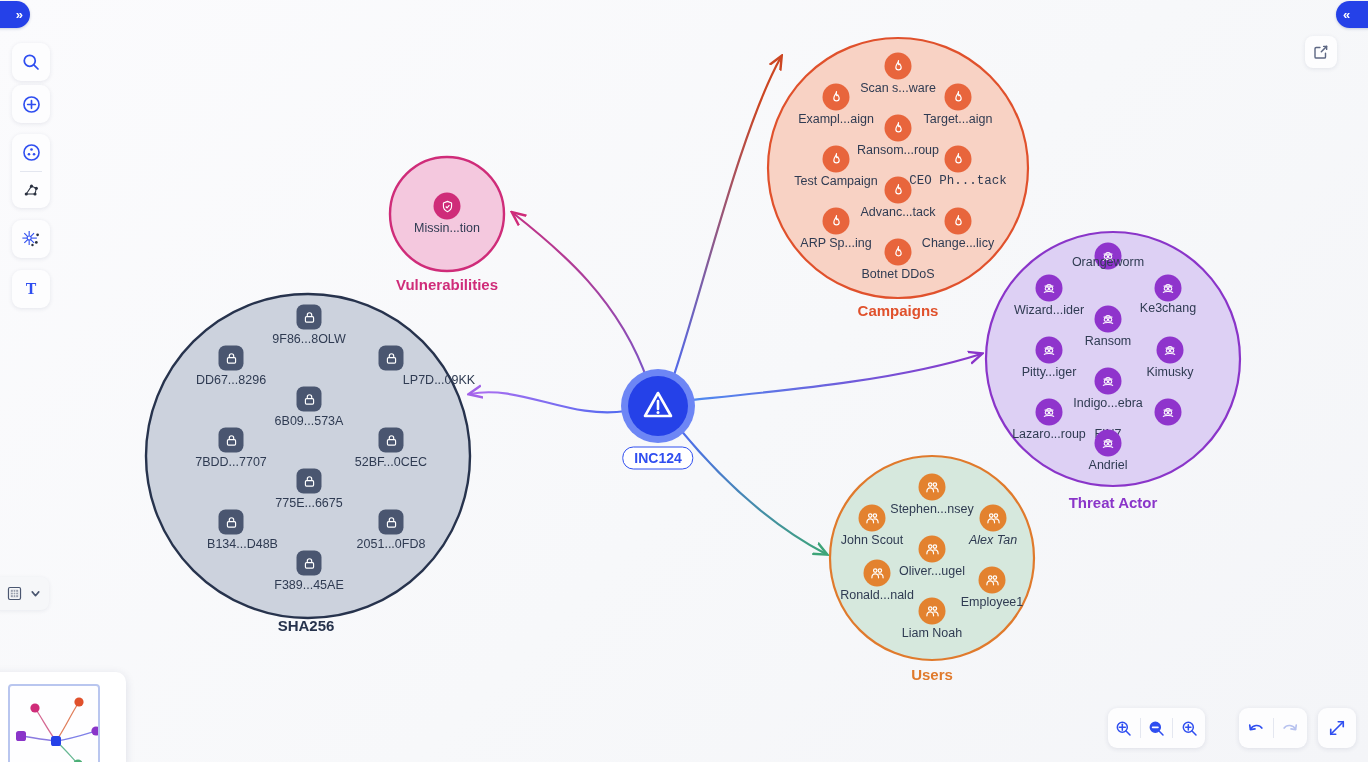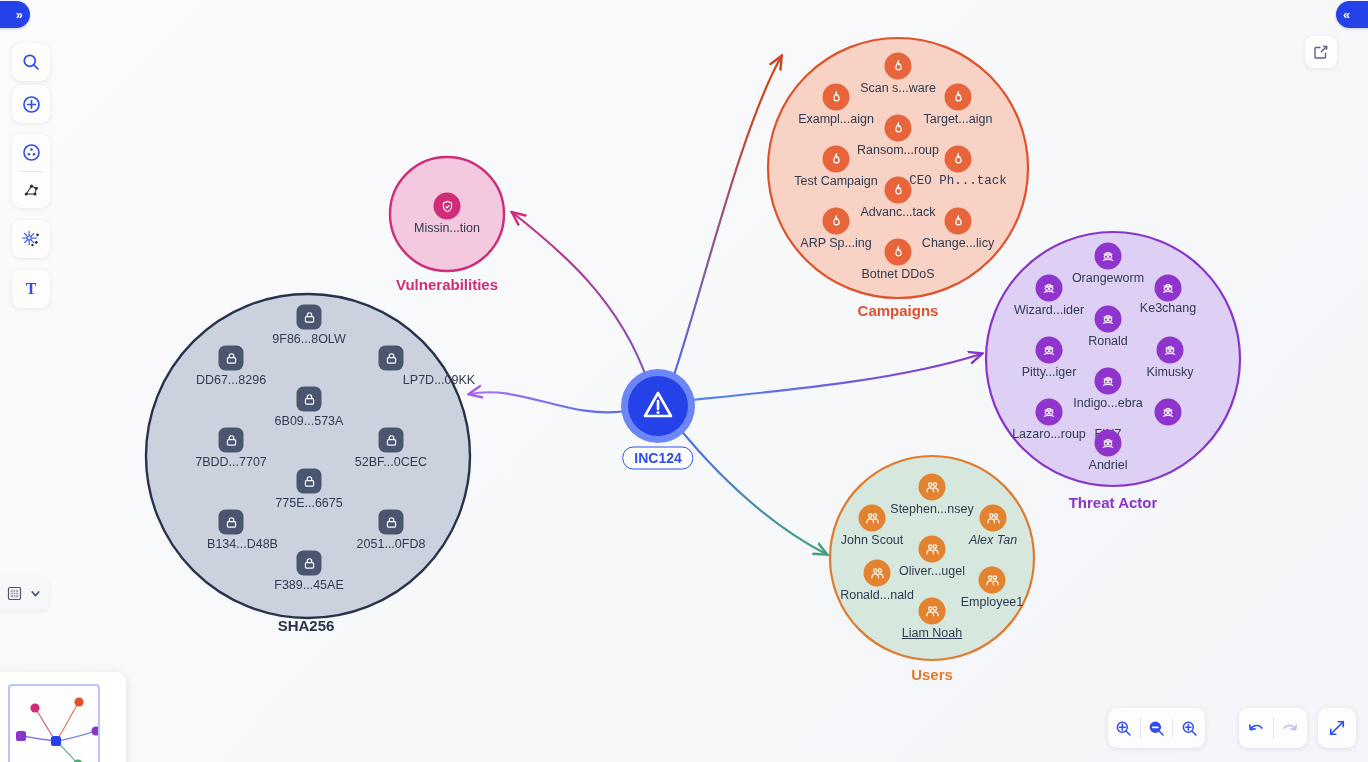--- a/index.html
+++ b/index.html
@@ -370,21 +370,21 @@
       <div class="mini-node round" style="left: 1108px; top: 256px; width: 27px; height: 27px; background: rgb(143, 52, 204);">
         <svg width="15" height="15" viewBox="0 0 24 24" fill="none" stroke="#fff" stroke-width="1.7">
           <path d="M5,9 h14"></path>
           <path d="M8.5,9 C8.5,5.5 15.5,5.5 15.5,9"></path>
           <circle cx="8.6" cy="13" r="2.7"></circle>
           <circle cx="15.4" cy="13" r="2.7"></circle>
           <path d="M11.3,13 h1.4"></path>
           <path d="M4,19.5 C6,17 18,17 20,19.5"></path>
         </svg>
       </div>
-      <div class="node-label" style="left: 1108px; top: 271px;">Orangeworm</div>
+      <div class="node-label" style="left: 1108px; top: 255px;">Orangeworm</div>
       <div class="mini-node round" style="left: 1049px; top: 288px; width: 27px; height: 27px; background: rgb(143, 52, 204);">
         <svg width="15" height="15" viewBox="0 0 24 24" fill="none" stroke="#fff" stroke-width="1.7">
           <path d="M5,9 h14"></path>
           <path d="M8.5,9 C8.5,5.5 15.5,5.5 15.5,9"></path>
           <circle cx="8.6" cy="13" r="2.7"></circle>
           <circle cx="15.4" cy="13" r="2.7"></circle>
           <path d="M11.3,13 h1.4"></path>
           <path d="M4,19.5 C6,17 18,17 20,19.5"></path>
         </svg>
       </div>
@@ -403,21 +403,21 @@
       <div class="mini-node round" style="left: 1108px; top: 319px; width: 27px; height: 27px; background: rgb(143, 52, 204);">
         <svg width="15" height="15" viewBox="0 0 24 24" fill="none" stroke="#fff" stroke-width="1.7">
           <path d="M5,9 h14"></path>
           <path d="M8.5,9 C8.5,5.5 15.5,5.5 15.5,9"></path>
           <circle cx="8.6" cy="13" r="2.7"></circle>
           <circle cx="15.4" cy="13" r="2.7"></circle>
           <path d="M11.3,13 h1.4"></path>
           <path d="M4,19.5 C6,17 18,17 20,19.5"></path>
         </svg>
       </div>
-      <div class="node-label" style="left: 1108px; top: 334px;">Ronald</div>
+      <div class="node-label" style="left: 1108px; top: 334px;">Ransom</div>
       <div class="mini-node round" style="left: 1049px; top: 350px; width: 27px; height: 27px; background: rgb(143, 52, 204);">
         <svg width="15" height="15" viewBox="0 0 24 24" fill="none" stroke="#fff" stroke-width="1.7">
           <path d="M5,9 h14"></path>
           <path d="M8.5,9 C8.5,5.5 15.5,5.5 15.5,9"></path>
           <circle cx="8.6" cy="13" r="2.7"></circle>
           <circle cx="15.4" cy="13" r="2.7"></circle>
           <path d="M11.3,13 h1.4"></path>
           <path d="M4,19.5 C6,17 18,17 20,19.5"></path>
         </svg>
       </div>
@@ -533,21 +533,21 @@
       </div>
       <div class="node-label" style="left: 992px; top: 595px;">Employee1</div>
       <div class="mini-node round" style="left: 932px; top: 611px; width: 27px; height: 27px; background: rgb(227, 130, 47);">
         <svg width="16" height="16" viewBox="0 0 24 24" fill="none" stroke="#fff" stroke-width="1.8" stroke-linecap="round">
           <circle cx="8.6" cy="7.6" r="2.6"></circle>
           <circle cx="15.6" cy="7.6" r="2.6"></circle>
           <path d="M3.6,18.5 C3.6,14.4 6,12.6 8.6,12.6 C11.2,12.6 13.6,14.4 13.6,18.5"></path>
           <path d="M13.9,12.9 C14.5,12.7 15,12.6 15.6,12.6 C18.2,12.6 20.4,14.4 20.4,18.5"></path>
         </svg>
       </div>
-      <div class="node-label" style="left: 932px; top: 626px; text-decoration: underline;">Liam Noah</div>
+      <div class="node-label" style="left: 932px; top: 626px;">Liam Noah</div>
       <div class="cluster-title" style="left: 306px; top: 617px; color: rgb(39, 51, 77);">SHA256</div>
       <div class="mini-node" style="left: 309px; top: 317px; width: 25px; height: 25px; background: rgb(74, 86, 112);">
         <svg width="14" height="14" viewBox="0 0 24 24" fill="none" stroke="#fff" stroke-width="2">
           <rect x="5" y="10.5" width="14" height="9.5" rx="1.8"></rect>
           <path d="M8.2,10.5V7.6a3.8,3.8 0 0 1 7.6,0v2.9"></path>
         </svg>
       </div>
       <div class="node-label" style="left: 309px; top: 332px;">9F86...8OLW</div>
       <div class="mini-node" style="left: 231px; top: 358px; width: 25px; height: 25px; background: rgb(74, 86, 112);">
         <svg width="14" height="14" viewBox="0 0 24 24" fill="none" stroke="#fff" stroke-width="2">

